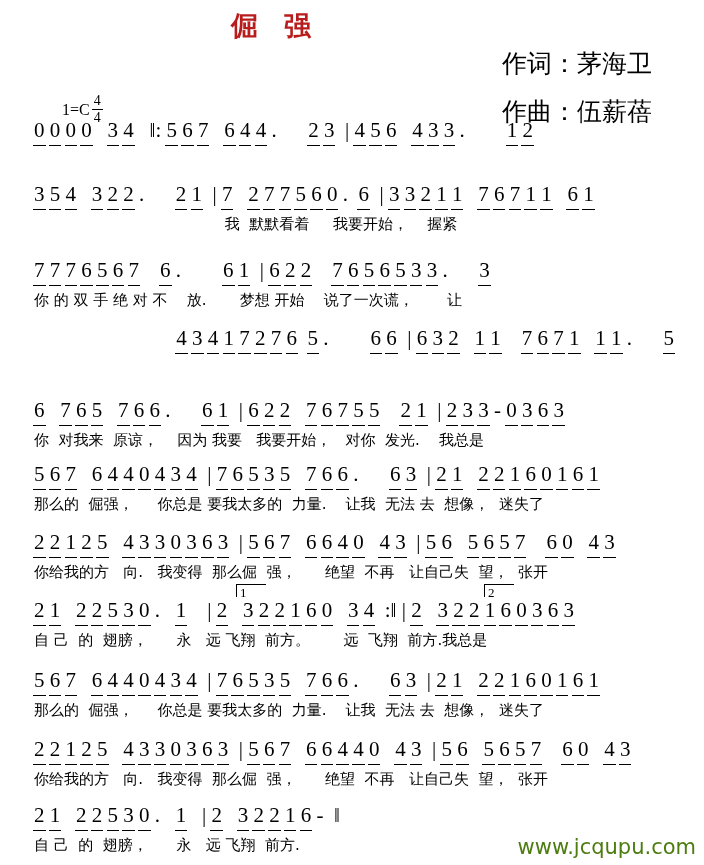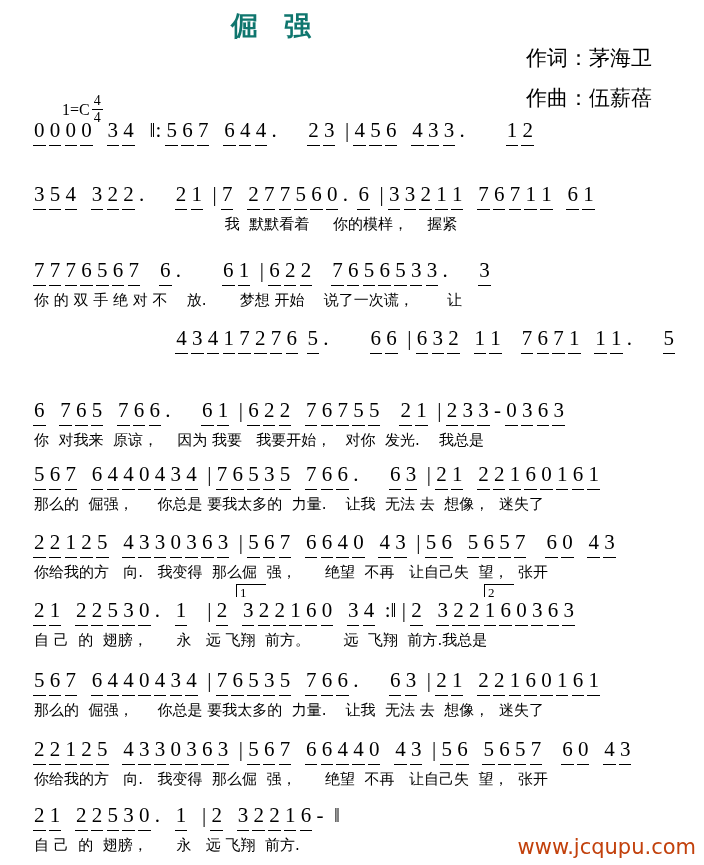--- a/index.html
+++ b/index.html
@@ -3,30 +3,30 @@
 <meta charset="utf-8">
 <style>
   html,body{margin:0;padding:0;background:#fff;}
   body{width:704px;height:865px;position:relative;font-family:"Liberation Serif",serif;overflow:hidden;}
   .sheet{position:relative;width:704px;height:865px;}
 
   
   .title{
     position:absolute;top:8px;left:0;width:568px;text-align:center;
     font-family:"DejaVu Sans",sans-serif;font-size:27px;font-weight:bold;letter-spacing:26px;
-    color:#0f766e;
+    color:#b91c1c;
   }
   .key{
     position:absolute;left:62px;top:46px;font-family:"Liberation Serif",serif;font-size:16px;
     display:flex;align-items:center;gap:2px;margin-top:48px;
   }
   .frac{display:inline-flex;flex-direction:column;align-items:center;line-height:1;font-size:14px;}
   .frac .num{border-bottom:1.4px solid #000;padding:0 2px 1px;}
   .frac .den{padding:1px 2px 0;}
-  .credits{position:absolute;right:52px;top:40px;text-align:right;font-family:Liberation Mono, monospace;font-size:21px;line-height:1.9;}
+  .credits{position:absolute;right:52px;top:40px;text-align:right;font-family:Liberation Serif, serif;font-size:25px;line-height:1.9;}
 
   
   .system{position:absolute;left:34px;width:640px;}
   .notesrow{
     position:relative;height:30px;
     font-family:"Liberation Serif",serif;font-size:21px;letter-spacing:0px;
     white-space:pre;
   }
   .lyricrow{
     position:relative;height:24px;margin-top:3px;
@@ -35,21 +35,21 @@
   
   .n{position:relative;display:inline-block;}
   .u1::after,.u2::after{content:"";position:absolute;left:-1px;right:-1px;border-bottom:1.5px solid #000;}
   .u1::after{bottom:-3px;}
   .volta{
     position:absolute;font-family:"Liberation Serif",serif;font-size:13px;
     border-left:1.4px solid #000;border-top:1.4px solid #000;padding:0 0 0 3px;height:12px;
   }
   .wm{
     position:absolute;right:8px;bottom:6px;font-family:"DejaVu Sans",sans-serif;
-    font-size:21px;color:#c2410c;letter-spacing:0px;
+    font-size:21px;color:#4d7c0f;letter-spacing:0px;
   }
 </style>
 </head>
 <body>
 
 <div class="sheet">
 
   <div class="title">倔强</div>
 
   <div class="key">
@@ -65,21 +65,21 @@
     <div>作曲：伍薪蓓</div>
   </div>
 
   <div class="system" style="top:118px;">
     <div class="notesrow"><span class="n u1">0</span><span> </span><span class="n u1">0</span><span> </span><span class="n u1">0</span><span> </span><span class="n u1">0</span><span>   </span><span class="n u1">3</span><span> </span><span class="n u1">4</span><span>   ‖: </span><span class="n u1">5</span><span> </span><span class="n u1">6</span><span> </span><span class="n u1">7</span><span>   </span><span class="n u1">6</span><span> </span><span class="n u1">4</span><span> </span><span class="n u1">4</span><span> .      </span><span class="n u1">2</span><span> </span><span class="n u1">3</span><span>  | </span><span class="n u1">4</span><span> </span><span class="n u1">5</span><span> </span><span class="n u1">6</span><span>   </span><span class="n u1">4</span><span> </span><span class="n u1">3</span><span> </span><span class="n u1">3</span><span> .        </span><span class="n u1">1</span><span> </span><span class="n u1">2</span></div>
     <div class="lyricrow"></div>
   </div>
 
   <div class="system" style="top:182px;">
     <div class="notesrow"><span class="n u1">3</span><span> </span><span class="n u1">5</span><span> </span><span class="n u1">4</span><span>   </span><span class="n u1">3</span><span> </span><span class="n u1">2</span><span> </span><span class="n u1">2</span><span> .      </span><span class="n u1">2</span><span> </span><span class="n u1">1</span><span>  | </span><span class="n u1">7</span><span>   </span><span class="n u1">2</span><span> </span><span class="n u1">7</span><span> </span><span class="n u1">7</span><span> </span><span class="n u1">5</span><span> </span><span class="n u1">6</span><span> </span><span class="n u1">0</span><span> .  </span><span class="n u1">6</span><span>  | </span><span class="n u1">3</span><span> </span><span class="n u1">3</span><span> </span><span class="n u1">2</span><span> </span><span class="n u1">1</span><span> </span><span class="n u1">1</span><span>   </span><span class="n u1">7</span><span> </span><span class="n u1">6</span><span> </span><span class="n u1">7</span><span> </span><span class="n u1">1</span><span> </span><span class="n u1">1</span><span>   </span><span class="n u1">6</span><span> </span><span class="n u1">1</span></div>
-    <div class="lyricrow">                                        我  默默看着     你的模样，    握紧</div>
+    <div class="lyricrow">                                        我  默默看着     我要开始，    握紧</div>
   </div>
 
   <div class="system" style="top:258px;">
     <div class="notesrow"><span class="n u1">7</span><span> </span><span class="n u1">7</span><span> </span><span class="n u1">7</span><span> </span><span class="n u1">6</span><span> </span><span class="n u1">5</span><span> </span><span class="n u1">6</span><span> </span><span class="n u1">7</span><span>    </span><span class="n u1">6</span><span> .        </span><span class="n u1">6</span><span> </span><span class="n u1">1</span><span>  | </span><span class="n u1">6</span><span> </span><span class="n u1">2</span><span> </span><span class="n u1">2</span><span>    </span><span class="n u1">7</span><span> </span><span class="n u1">6</span><span> </span><span class="n u1">5</span><span> </span><span class="n u1">6</span><span> </span><span class="n u1">5</span><span> </span><span class="n u1">3</span><span> </span><span class="n u1">3</span><span> .      </span><span class="n u1">3</span></div>
     <div class="lyricrow">你 的 双 手 绝 对 不    放.       梦想 开始    说了一次谎，       让</div>
   </div>
 
   <div class="system" style="top:326px;text-align:right;">
     <div class="notesrow"><span class="n u1">4</span><span> </span><span class="n u1">3</span><span> </span><span class="n u1">4</span><span> </span><span class="n u1">1</span><span> </span><span class="n u1">7</span><span> </span><span class="n u1">2</span><span> </span><span class="n u1">7</span><span> </span><span class="n u1">6</span><span>  </span><span class="n u1">5</span><span> .        </span><span class="n u1">6</span><span> </span><span class="n u1">6</span><span>  | </span><span class="n u1">6</span><span> </span><span class="n u1">3</span><span> </span><span class="n u1">2</span><span>   </span><span class="n u1">1</span><span> </span><span class="n u1">1</span><span>    </span><span class="n u1">7</span><span> </span><span class="n u1">6</span><span> </span><span class="n u1">7</span><span> </span><span class="n u1">1</span><span>   </span><span class="n u1">1</span><span> </span><span class="n u1">1</span><span> .      </span><span class="n u1">5</span></div>
   </div>

